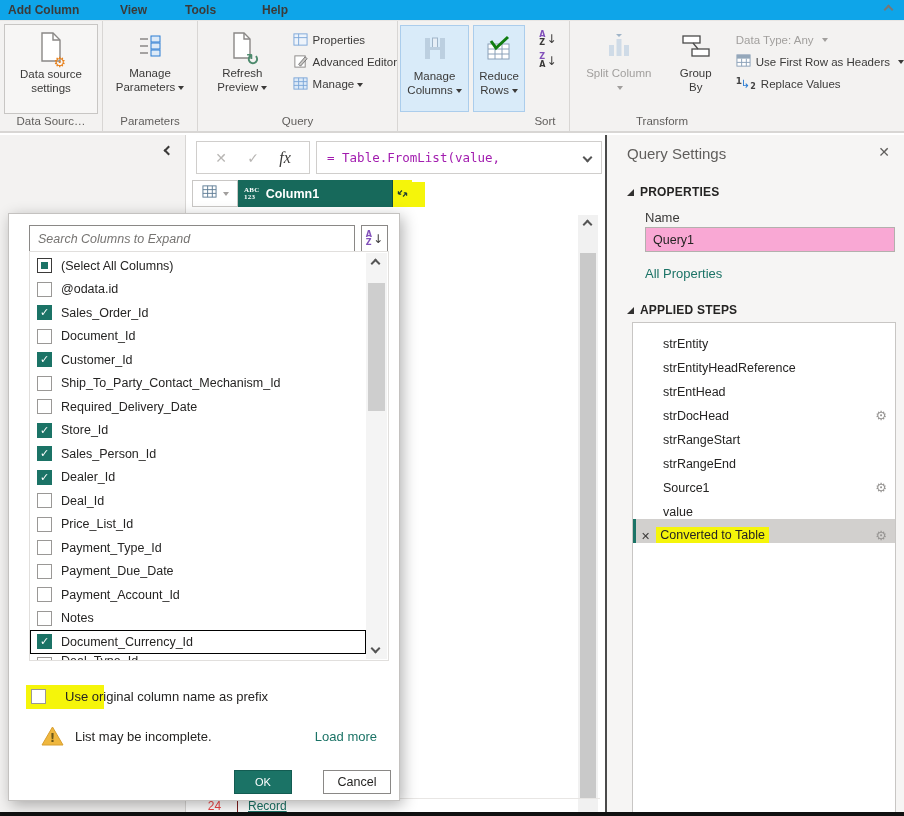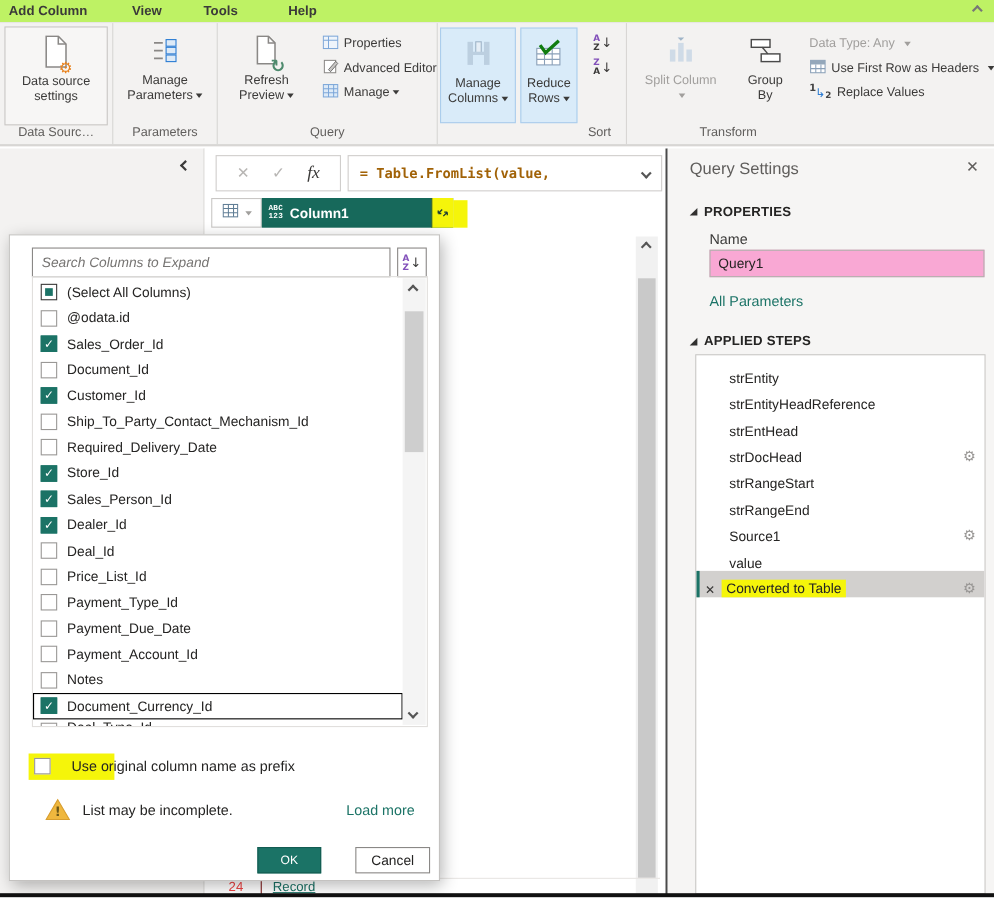--- a/index.html
+++ b/index.html
@@ -9,21 +9,21 @@
     --ribbon-highlight:#D9EBF9;
     --link-teal:#1B7366;
     --warning-tan:#EFB73E;
   }
   *{box-sizing:border-box}
   body{margin:0;background:#e9e9e9}
   .window{position:relative;width:904px;height:816px;background:#fff;overflow:hidden;
     font-family:"Liberation Sans","DejaVu Sans",sans-serif;color:#3b3a39}
 
   
-  .menubar{position:absolute;left:0;top:0;width:904px;height:20px;background:#bef264}
+  .menubar{position:absolute;left:0;top:0;width:904px;height:20px;background:#0ea5e9}
   .mi{position:absolute;top:3px;font-size:12px;font-weight:700;color:#3b3a39;cursor:default}
   .mi0{left:8px}.mi1{left:120px}.mi2{left:185px}.mi3{left:262px}
   .chev{display:inline-block;width:7px;height:7px;border-right:2px solid #777;border-bottom:2px solid #777}
   .chev.up{transform:rotate(-135deg)}
   .chev.down{transform:rotate(45deg)}
   .chev.left{transform:rotate(135deg)}
   .ribbon-collapse{position:absolute;right:12px;top:6px}
 
   
   .ribbon{position:absolute;left:0;top:20px;width:904px;height:113px;background:#f3f2f1;
@@ -64,28 +64,28 @@
   .left-pane{position:absolute;left:0;top:135px;width:186px;height:678px;background:#f3f2f1;border-right:1px solid #d8d6d4}
   .collapse-left{position:absolute;right:13px;top:12px;border-color:#3b3a39}
 
   .grid-area{position:absolute;left:186px;top:135px;width:419px;height:678px;background:#fff;overflow:hidden}
   .fxbox{position:absolute;left:10px;top:6px;width:114px;height:33px;background:#fff;border:1px solid #d0cecc;
     display:flex;align-items:center;justify-content:space-around;padding:0 8px}
   .fxx,.fxcheck{color:#b8b6b4;font-size:14px;font-weight:700;font-family:"DejaVu Sans",sans-serif}
   .fxsym{font-family:"Liberation Serif","DejaVu Serif",serif;font-style:italic;font-size:16px;color:#3b3a39}
   .formulabox{position:absolute;left:130px;top:6px;width:286px;height:33px;background:#fff;border:1px solid #d0cecc;
     display:flex;align-items:center;padding:0 10px;gap:6px}
-  .formula{font-family:"DejaVu Sans Mono","Liberation Mono",monospace;font-size:12.5px;font-weight:700;color:#a16207;
+  .formula{font-family:"DejaVu Sans Mono","Liberation Mono",monospace;font-size:12.5px;font-weight:400;color:#a21caf;
     flex:1;white-space:nowrap;overflow:hidden}
   .corner-cell{position:absolute;left:6px;top:45px;width:46px;height:27px;background:#fff;border:1px solid #c9c7c5;
     display:flex;align-items:center;justify-content:center;gap:3px}
   .col1-header{position:absolute;left:52px;top:45px;width:174px;height:27px;background:var(--header-green);
     display:flex;align-items:center;padding-left:6px}
   .typebadge{display:flex;flex-direction:column;color:#fff;font-size:7px;font-weight:700;line-height:7px;
-    letter-spacing:.3px;margin-right:6px;font-family:Liberation Mono, monospace}
+    letter-spacing:.3px;margin-right:6px;font-family:Liberation Serif, serif}
   .col1label{color:#fff;font-weight:700;font-size:12.5px;flex:1}
   .expandbox{width:20px;height:27px;background:var(--highlight-yellow);display:flex;align-items:center;
     justify-content:center;border-left:1px solid #0f4f44;cursor:pointer}
   .yellow-spill{position:absolute;left:226px;top:47px;width:13px;height:25px;background:var(--highlight-yellow)}
   .grid-scroll{position:absolute;left:392px;top:80px;width:20px;height:598px;background:#f1f1f1}
   .gs-up{position:absolute;top:6px;left:6px;border-color:#555}
   .gs-thumb{position:absolute;left:2px;top:38px;width:16px;height:545px;background:#c9c9c9}
   .row24{position:absolute;left:6px;top:663px;width:408px;height:15px;font-size:12px;display:flex;border-top:1px solid #e8e6e4}
   .rownum{width:46px;color:#ef4444;display:flex;justify-content:center;border-right:1px solid #7f1d1d}
   .rowval{padding-left:10px;color:var(--link-teal);text-decoration:underline}
@@ -485,21 +485,21 @@
   <div class="sep-vert"></div>
   <div class="qs-panel">
     <div class="qs-title">Query Settings</div>
     <span class="qs-close">✕</span>
     <div class="sec props">
       <span class="tri"></span>
       <span class="sec-label">PROPERTIES</span>
     </div>
     <div class="name-label">Name</div>
     <input class="name-input" value="Query1" style="">
-    <div class="all-props">All Parameters</div>
+    <div class="all-props">All Properties</div>
     <div class="sec steps">
       <span class="tri"></span>
       <span class="sec-label">APPLIED STEPS</span>
     </div>
     <div class="steps-box">
         <div class="step-row">
           <span class="step-label">strEntity</span>
         </div>
         <div class="step-row">
           <span class="step-label">strEntityHeadReference</span>

